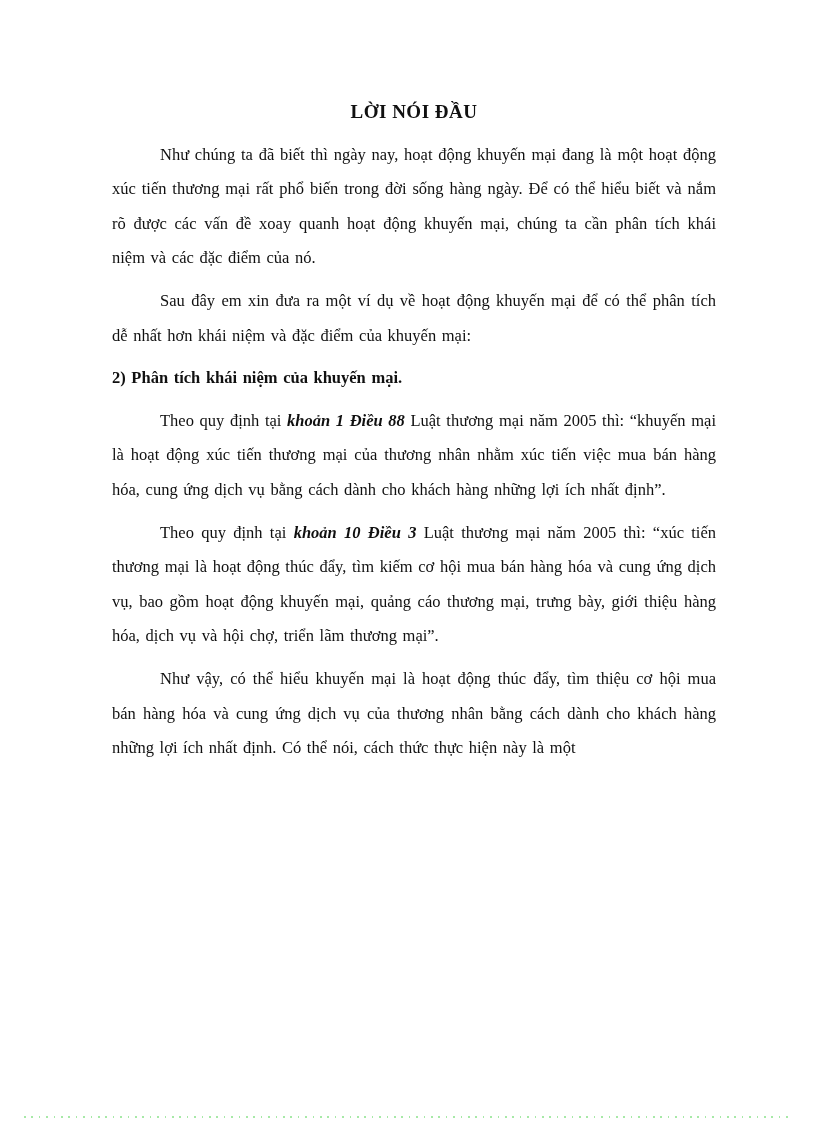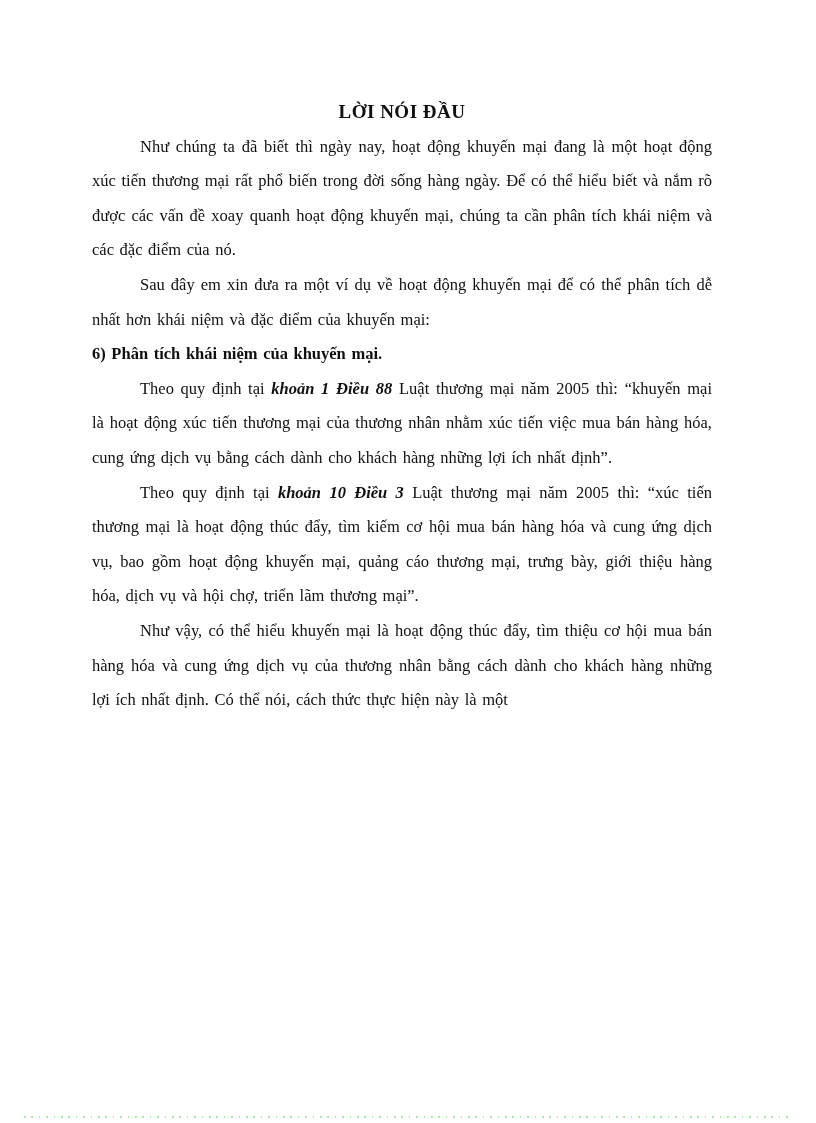--- a/index.html
+++ b/index.html
@@ -11,26 +11,26 @@
     position: relative;
     width: 816px;
     height: 1123px;
     background: #ffffff;
     overflow: hidden;
     font-family: "Liberation Serif", "DejaVu Serif", serif;
     color: #101010;
   }
   .doc {
     position: absolute;
-    left: 92px;
+    left: 104px;
     top: 95px;
     width: 620px;
   }
   .doc p {
-    margin: 0;
+    margin: 8px;
     font-size: 16.5px;
     line-height: 34.6px;
     text-align: justify;
     text-indent: 48px;
     word-spacing: 1.5px;
     font-family: Liberation Serif, serif;
   }
   .doc h1 {
     margin: 0;
     font-size: 19px;
@@ -70,21 +70,21 @@
 
     <h1>LỜI NÓI ĐẦU</h1>
 
     <p>Như chúng ta đã biết thì ngày nay, hoạt động khuyến mại đang là một hoạt động xúc tiến thương mại rất phổ biến trong đời sống hàng ngày. Để có thể hiểu biết và nắm rõ được các vấn đề xoay quanh hoạt động khuyến mại, chúng ta cần phân tích khái niệm và các đặc điểm của nó.</p>
 
 
 
     <p>Sau đây em xin đưa ra một ví dụ về hoạt động khuyến mại để có thể phân tích dễ nhất hơn khái niệm và đặc điểm của khuyến mại:</p>
 
 
-    <p class="section-heading">6) Phân tích khái niệm của khuyến mại.</p>
+    <p class="section-heading">2) Phân tích khái niệm của khuyến mại.</p>
 
     <p><span>Theo quy định tại </span><span class="cite">khoản 1 Điều 88</span><span> Luật thương mại năm 2005 thì: “khuyến mại là hoạt động xúc tiến thương mại của thương nhân nhằm xúc tiến việc mua bán hàng hóa, cung ứng dịch vụ bằng cách dành cho khách hàng những lợi ích nhất định”.</span></p>
 
     <p><span>Theo quy định tại </span><span class="cite">khoản 10 Điều 3</span><span> Luật thương mại năm 2005 thì: “xúc tiến thương mại là hoạt động thúc đẩy, tìm kiếm cơ hội mua bán hàng hóa và cung ứng dịch vụ, bao gồm hoạt động khuyến mại, quảng cáo thương mại, trưng bày, giới thiệu hàng hóa, dịch vụ và hội chợ, triển lãm thương mại”.</span></p>
 
     <p>Như vậy, có thể hiểu khuyến mại là hoạt động thúc đẩy, tìm thiệu cơ hội mua bán hàng hóa và cung ứng dịch vụ của thương nhân bằng cách dành cho khách hàng những lợi ích nhất định. Có thể nói, cách thức thực hiện này là một</p>
 
   </div>
 
   <div class="dotted-divider"></div>

